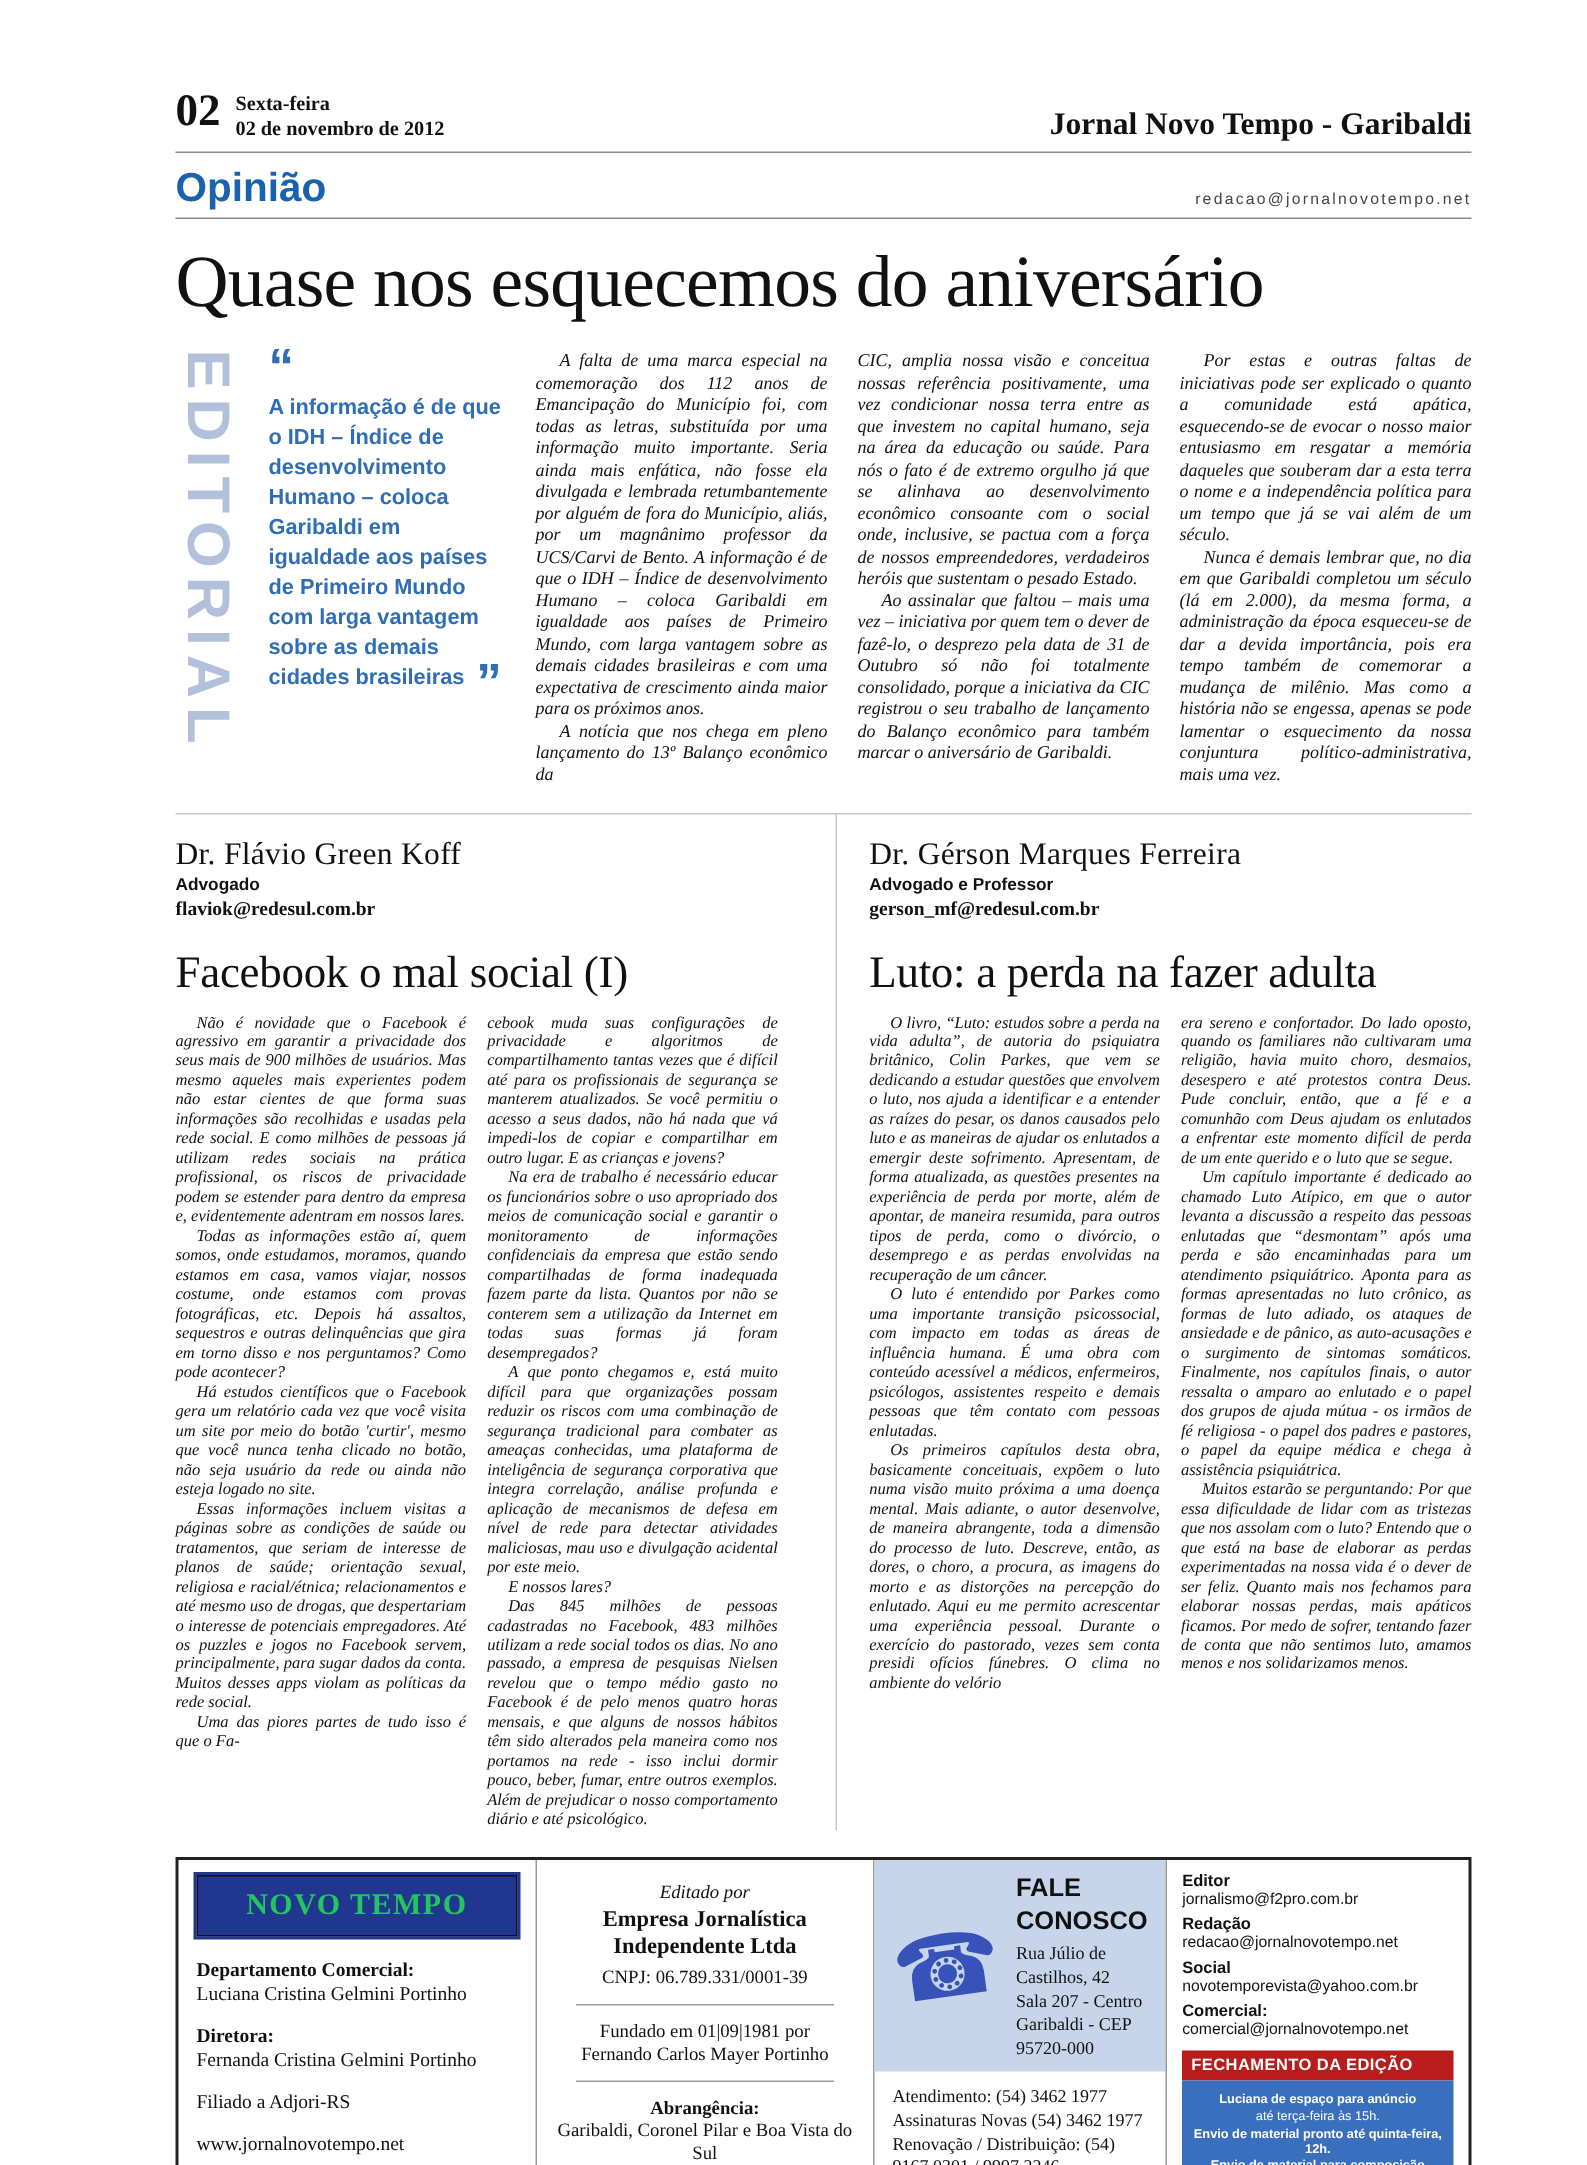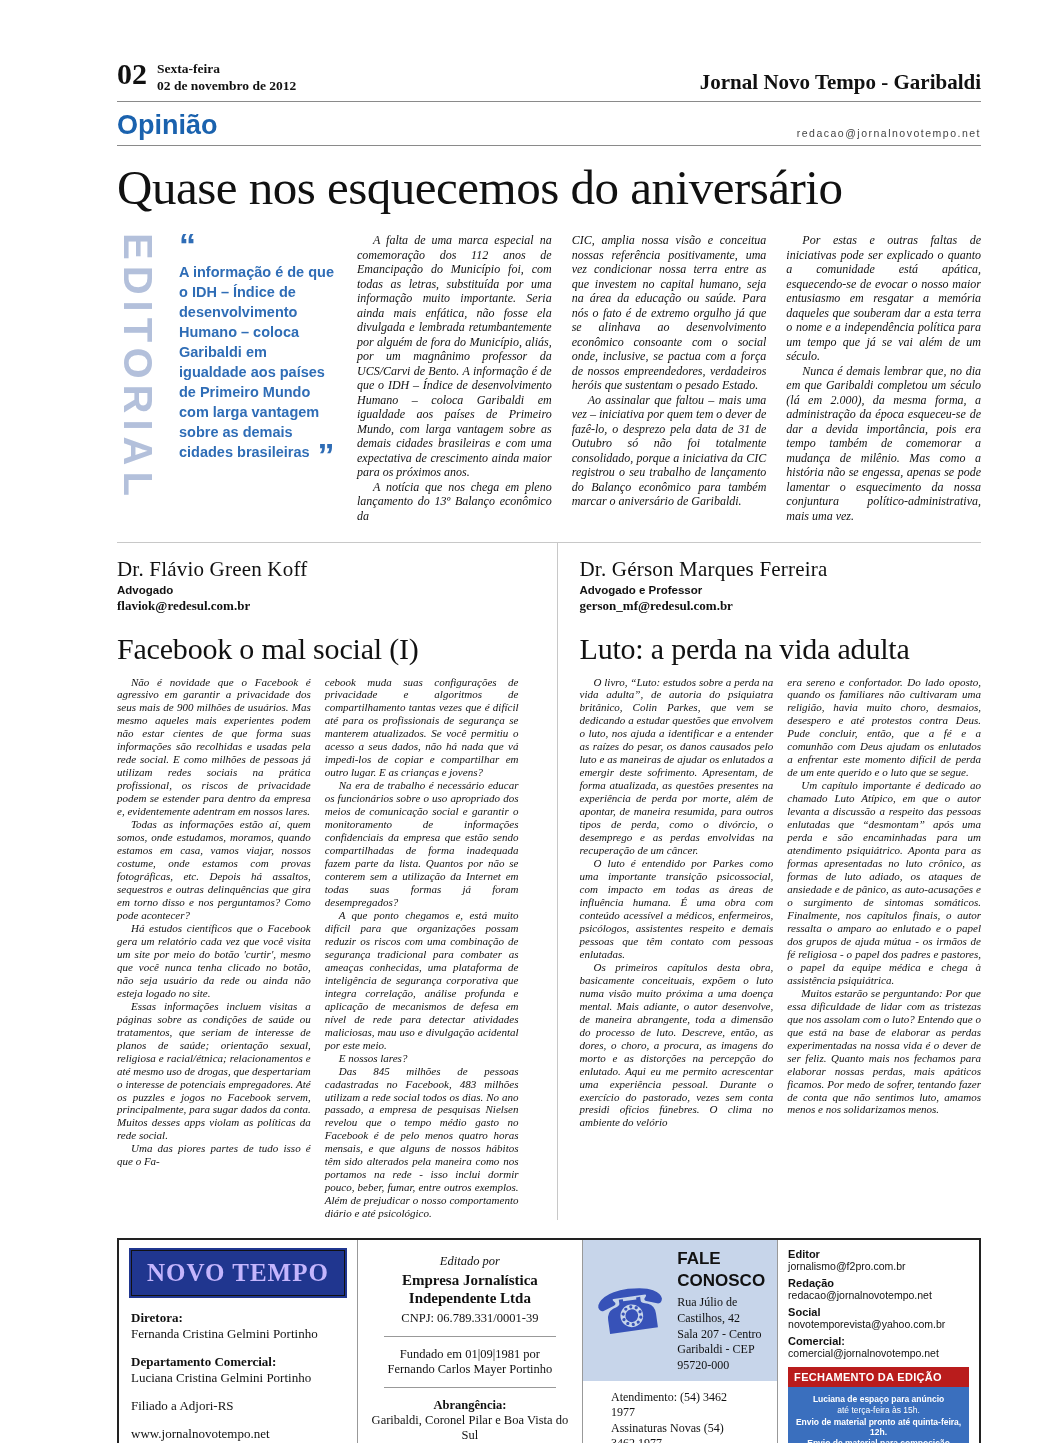--- a/index.html
+++ b/index.html
@@ -58,37 +58,37 @@
   .art-cols { display: flex; gap: 14px; }
   .art-col { flex: 1; font-style: italic; font-size: 11px; line-height: 1.18;
              text-align: justify; }
   .art-col p { text-indent: 14px; margin: 0; }
   .art-col.cont p:first-child { text-indent: 0; }
 
   
   .paper-footer { margin-top: 18px; border: 2px solid #222; display: flex; min-height: 238px; }
   .f-col { padding: 10px 12px; }
   .f-col1 { width: 245px; font-size: 13px; }
-  .logo { background: #20368f; color: #c4b5fd; text-align: center; font-weight: bold;
-          font-size: 25px; letter-spacing: 1px; padding: 8px 4px; border: 1px solid #111;
+  .logo { background: #20368f; color: #22c55e; text-align: center; font-weight: bold;
+          font-size: 20px; letter-spacing: 1px; padding: 8px 4px; border: 1px solid #111;
           outline: 2px solid #20368f; margin-bottom: 14px; font-family: "Liberation Serif", serif; }
   .f-group { margin-bottom: 12px; }
   .f-label { font-weight: bold; }
   .f-col2 { width: 232px; border-left: 1px solid #999; text-align: center; font-size: 12.5px; }
   .f-col2 .ital { font-style: italic; margin-top: 4px; }
   .f-col2 .company { font-weight: bold; font-size: 15px; line-height: 1.2; margin: 2px 0 4px; }
   .f-col2 hr { border: none; border-top: 1px solid #999; margin: 10px 14px; }
   .f-col3 { flex: 1; border-left: 1px solid #999; padding: 0; font-size: 12px; }
   .contact-top { background: #c7d5ea; display: flex; align-items: center; gap: 10px; padding: 8px 12px; }
   .phone-icon { font-family: "DejaVu Sans", sans-serif; font-size: 58px; color: #3752b8;
                 line-height: 1; transform: rotate(-8deg); }
   .fale-title { font-family: "Liberation Sans", sans-serif; font-weight: bold; font-size: 17px; margin-bottom: 3px; }
   .contact-top .addr { line-height: 1.3; }
   .phones { padding: 8px 12px 2px 12px; }
-  .phones p { margin: 1px 16px; }
+  .phones p { margin: 1px 0; }
   .hours { padding: 4px 12px 8px 12px; }
   .hours-title { font-weight: bold; }
   .hours p { margin: 1px 0; }
   .f-col4 { width: 208px; border-left: 1px solid #999; font-family: "Liberation Sans", sans-serif;
             font-size: 10.5px; padding: 8px 10px; }
   .mail-group { margin-bottom: 5px; }
   .mail-label { font-weight: bold; font-size: 11px; }
   .fechamento { margin-top: 8px; }
   .fech-header { background: #b91c1c; color: #fff; font-weight: bold; font-size: 11px;
                  padding: 4px 6px; letter-spacing: 0.3px; }
@@ -166,21 +166,21 @@
           </div>
       </div>
     </div>
 
     <div class="article-half">
       <div class="author">
         <h3 class="author-name">Dr. Gérson Marques Ferreira</h3>
         <div class="author-role">Advogado e Professor</div>
         <div class="author-email">gerson_mf@redesul.com.br</div>
       </div>
-      <h2 class="art-title">Luto: a perda na vida adulta</h2>
+      <h2 class="art-title">Luto: a perda na fazer adulta</h2>
       <div class="art-cols">
         <div class="art-col">
             <p>O livro, “Luto: estudos sobre a perda na vida adulta”, de autoria do psiquiatra britânico, Colin Parkes, que vem se dedicando a estudar questões que envolvem o luto, nos ajuda a identificar e a entender as raízes do pesar, os danos causados pelo luto e as maneiras de ajudar os enlutados a emergir deste sofrimento. Apresentam, de forma atualizada, as questões presentes na experiência de perda por morte, além de apontar, de maneira resumida, para outros tipos de perda, como o divórcio, o desemprego e as perdas envolvidas na recuperação de um câncer.</p>
             <p>O luto é entendido por Parkes como uma importante transição psicossocial, com impacto em todas as áreas de influência humana. É uma obra com conteúdo acessível a médicos, enfermeiros, psicólogos, assistentes respeito e demais pessoas que têm contato com pessoas enlutadas.</p>
             <p>Os primeiros capítulos desta obra, basicamente conceituais, expõem o luto numa visão muito próxima a uma doença mental. Mais adiante, o autor desenvolve, de maneira abrangente, toda a dimensão do processo de luto. Descreve, então, as dores, o choro, a procura, as imagens do morto e as distorções na percepção do enlutado. Aqui eu me permito acrescentar uma experiência pessoal. Durante o exercício do pastorado, vezes sem conta presidi ofícios fúnebres. O clima no ambiente do velório</p>
           </div>
         <div class="art-col cont">
             <p>era sereno e confortador. Do lado oposto, quando os familiares não cultivaram uma religião, havia muito choro, desmaios, desespero e até protestos contra Deus. Pude concluir, então, que a fé e a comunhão com Deus ajudam os enlutados a enfrentar este momento difícil de perda de um ente querido e o luto que se segue.</p>
             <p>Um capítulo importante é dedicado ao chamado Luto Atípico, em que o autor levanta a discussão a respeito das pessoas enlutadas que “desmontam” após uma perda e são encaminhadas para um atendimento psiquiátrico. Aponta para as formas apresentadas no luto crônico, as formas de luto adiado, os ataques de ansiedade e de pânico, as auto-acusações e o surgimento de sintomas somáticos. Finalmente, nos capítulos finais, o autor ressalta o amparo ao enlutado e o papel dos grupos de ajuda mútua - os irmãos de fé religiosa - o papel dos padres e pastores, o papel da equipe médica e chega à assistência psiquiátrica.</p>
             <p>Muitos estarão se perguntando: Por que essa dificuldade de lidar com as tristezas que nos assolam com o luto? Entendo que o que está na base de elaborar as perdas experimentadas na nossa vida é o dever de ser feliz. Quanto mais nos fechamos para elaborar nossas perdas, mais apáticos ficamos. Por medo de sofrer, tentando fazer de conta que não sentimos luto, amamos menos e nos solidarizamos menos.</p>
@@ -188,26 +188,26 @@
       </div>
     </div>
 
   </section>
 
   <footer class="paper-footer">
 
     <div class="f-col f-col1">
       <div class="logo">NOVO TEMPO</div>
       <div class="f-group">
+        <div class="f-label">Departamento Comercial:</div>
+        <div>Luciana Cristina Gelmini Portinho</div>
+      </div>
+      <div class="f-group">
         <div class="f-label">Diretora:</div>
         <div>Fernanda Cristina Gelmini Portinho</div>
-      </div>
-      <div class="f-group">
-        <div class="f-label">Departamento Comercial:</div>
-        <div>Luciana Cristina Gelmini Portinho</div>
       </div>
       <div class="f-group">Filiado a Adjori-RS</div>
       <div class="f-group">www.jornalnovotempo.net</div>
     </div>
 
     <div class="f-col f-col2">
       <div class="ital">Editado por</div>
       <div class="company">Empresa Jornalística Independente Ltda</div>
       <div>CNPJ: 06.789.331/0001-39</div>
       <hr>

